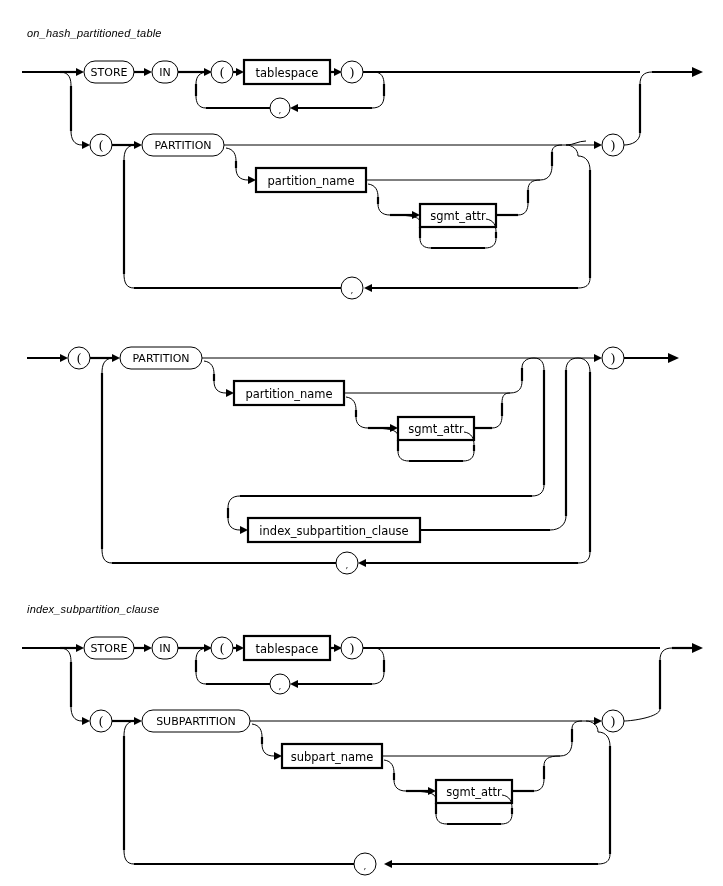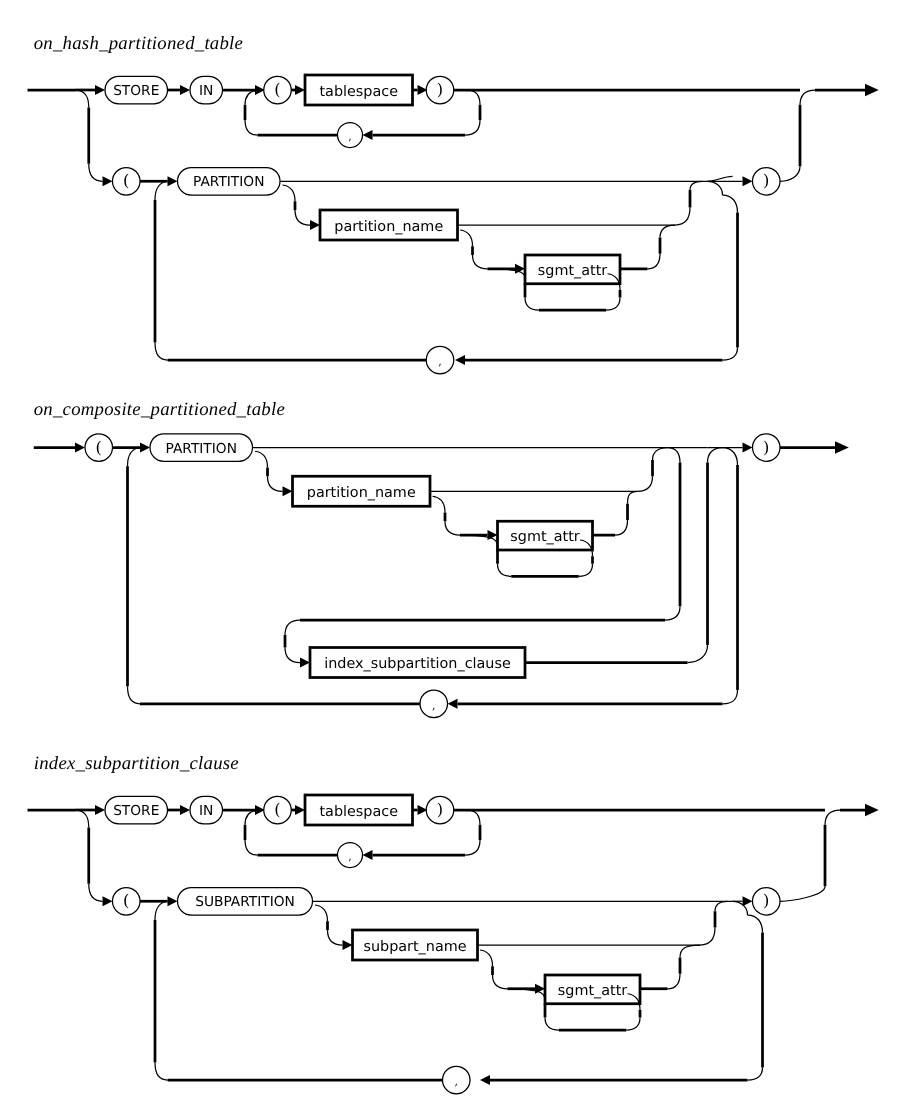--- a/index.html
+++ b/index.html
@@ -19,23 +19,23 @@
     height: 886px;
     background: #ffffff;
   }
   .diagram-block {
     position: absolute;
     left: 0;
     width: 723px;
   }
   .diagram-title {
     position: absolute;
-    font-family: Liberation Serif, serif;
+    font-family: Liberation Sans, sans-serif;
     font-style: italic;
-    font-size: 15px;
+    font-size: 11px;
     color: #000000;
     white-space: nowrap;
     letter-spacing: 0.2px;
   }
   svg.rail {
     position: absolute;
     left: 0;
     top: 0;
     display: block;
   }
@@ -233,21 +233,20 @@
       <path class="line" d="M 341 288 L 134 288"></path>
       <path class="curve" d="M 134 288 C 126 288 124 282 124 274"></path>
       <path class="line" d="M 124 274 L 124 160"></path>
       <path class="curve" d="M 124 160 C 124 152 126 146 134 145"></path>
 
       <path class="curve" d="M 566 145 C 572 145 578 149 578 156"></path>
     </svg>
   </div>
 
   <div class="diagram-block" style="top:310px; height:285px;">
-    <div class="diagram-title" style="left:27px; top:10px;">on_composite_partitioned_table</div>
 
     <svg class="rail" width="723" height="285" viewBox="0 0 723 285">
 
       <path class="line" d="M 27 48 L 60 48"></path>
       <polygon class="arrowhead" points="60,44 68,48 60,52"></polygon>
       <circle class="circ" cx="79" cy="48" r="11"></circle>
       <text class="punct" x="79" y="48.5">(</text>
       <path class="line" d="M 90 48 L 112 48"></path>
       <polygon class="arrowhead" points="112,44 120,48 112,52"></polygon>
 

